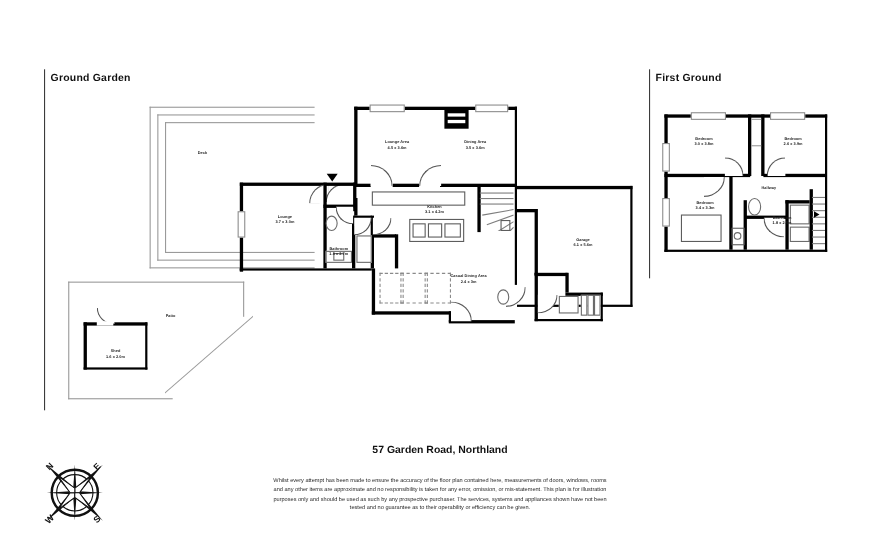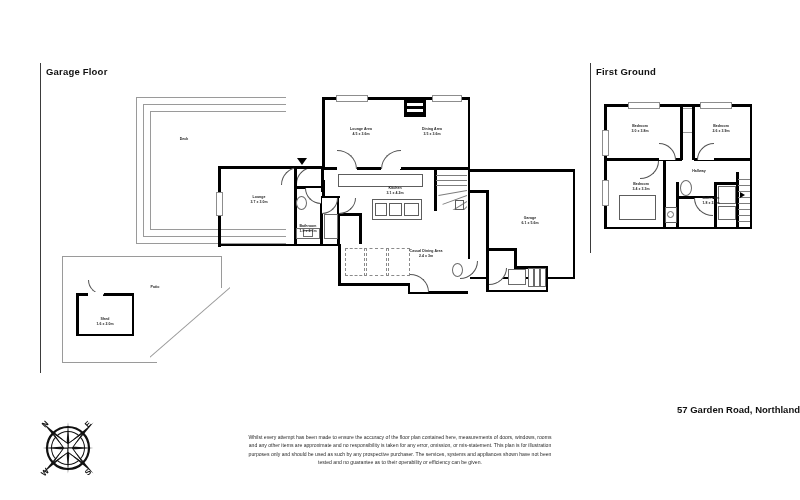--- a/index.html
+++ b/index.html
@@ -126,21 +126,21 @@
   }
   
   .compass { position: absolute; }
   .compass svg { display: block; }
 </style>
 </head>
 <body>
 
 <div class="stage">
 
-  <div class="section-head" style="left:46px; top:66px;">Garage Floor</div>
+  <div class="section-head" style="left:46px; top:66px;">Ground Garden</div>
   <div class="rule" style="left:40px; top:63px; height:310px;"></div>
 
   <div class="hair" style="left:136px; top:97px; width:150px; height:1px;"></div>
   <div class="hair" style="left:136px; top:97px; width:1px; height:147px;"></div>
   <div class="hair" style="left:136px; top:243px; width:150px; height:1px;"></div>
 
   <div class="hair" style="left:143px; top:104px; width:143px; height:1px;"></div>
   <div class="hair" style="left:143px; top:104px; width:1px; height:133px;"></div>
   <div class="hair" style="left:143px; top:236px; width:143px; height:1px;"></div>
 
@@ -376,21 +376,21 @@
     <div class="stair-tread" style="left:0; top:11px; width:12px;"></div>
     <div class="stair-tread" style="left:0; top:17px; width:12px;"></div>
     <div class="stair-tread" style="left:0; top:23px; width:12px;"></div>
     <div class="stair-tread" style="left:0; top:29px; width:12px;"></div>
     <div class="stair-tread" style="left:0; top:35px; width:12px;"></div>
     <div class="stair-tread" style="left:0; top:41px; width:12px;"></div>
     <div class="stair-tread" style="left:0; top:47px; width:12px;"></div>
   </div>
   <div style="position:absolute; left:740px; top:192px; width:0; height:0; border-top:3px solid transparent; border-bottom:3px solid transparent; border-left:5px solid #000;"></div>
 
-  <div class="plan-title" style="top:404px;text-align:right;">57 Garden Road, Northland</div>
+  <div class="plan-title" style="top:404px;">57 Garden Road, Northland</div>
 
   <div class="disclaimer" style="left:245px; top:433px; width:310px;">Whilst every attempt has been made to ensure the accuracy of the floor plan contained here, measurements of doors, windows, rooms and any other items are approximate and no responsibility is taken for any error, omission, or mis-statement. This plan is for illustration purposes only and should be used as such by any prospective purchaser. The services, systems and appliances shown have not been tested and no guarantee as to their operability or efficiency can be given.</div>
 
   <div class="compass" style="left:28px; top:408px;">
     <svg width="80" height="80" viewBox="0 0 80 80" aria-hidden="true">
       <g transform="rotate(45 40 40)">
         <circle cx="40" cy="40" r="21" fill="none" stroke="#111" stroke-width="2.2"></circle>
         <circle cx="40" cy="40" r="16.5" fill="none" stroke="#111" stroke-width="1"></circle>
 
         <polygon points="40,4 43.2,38 40,40 36.8,38" fill="#111"></polygon>

